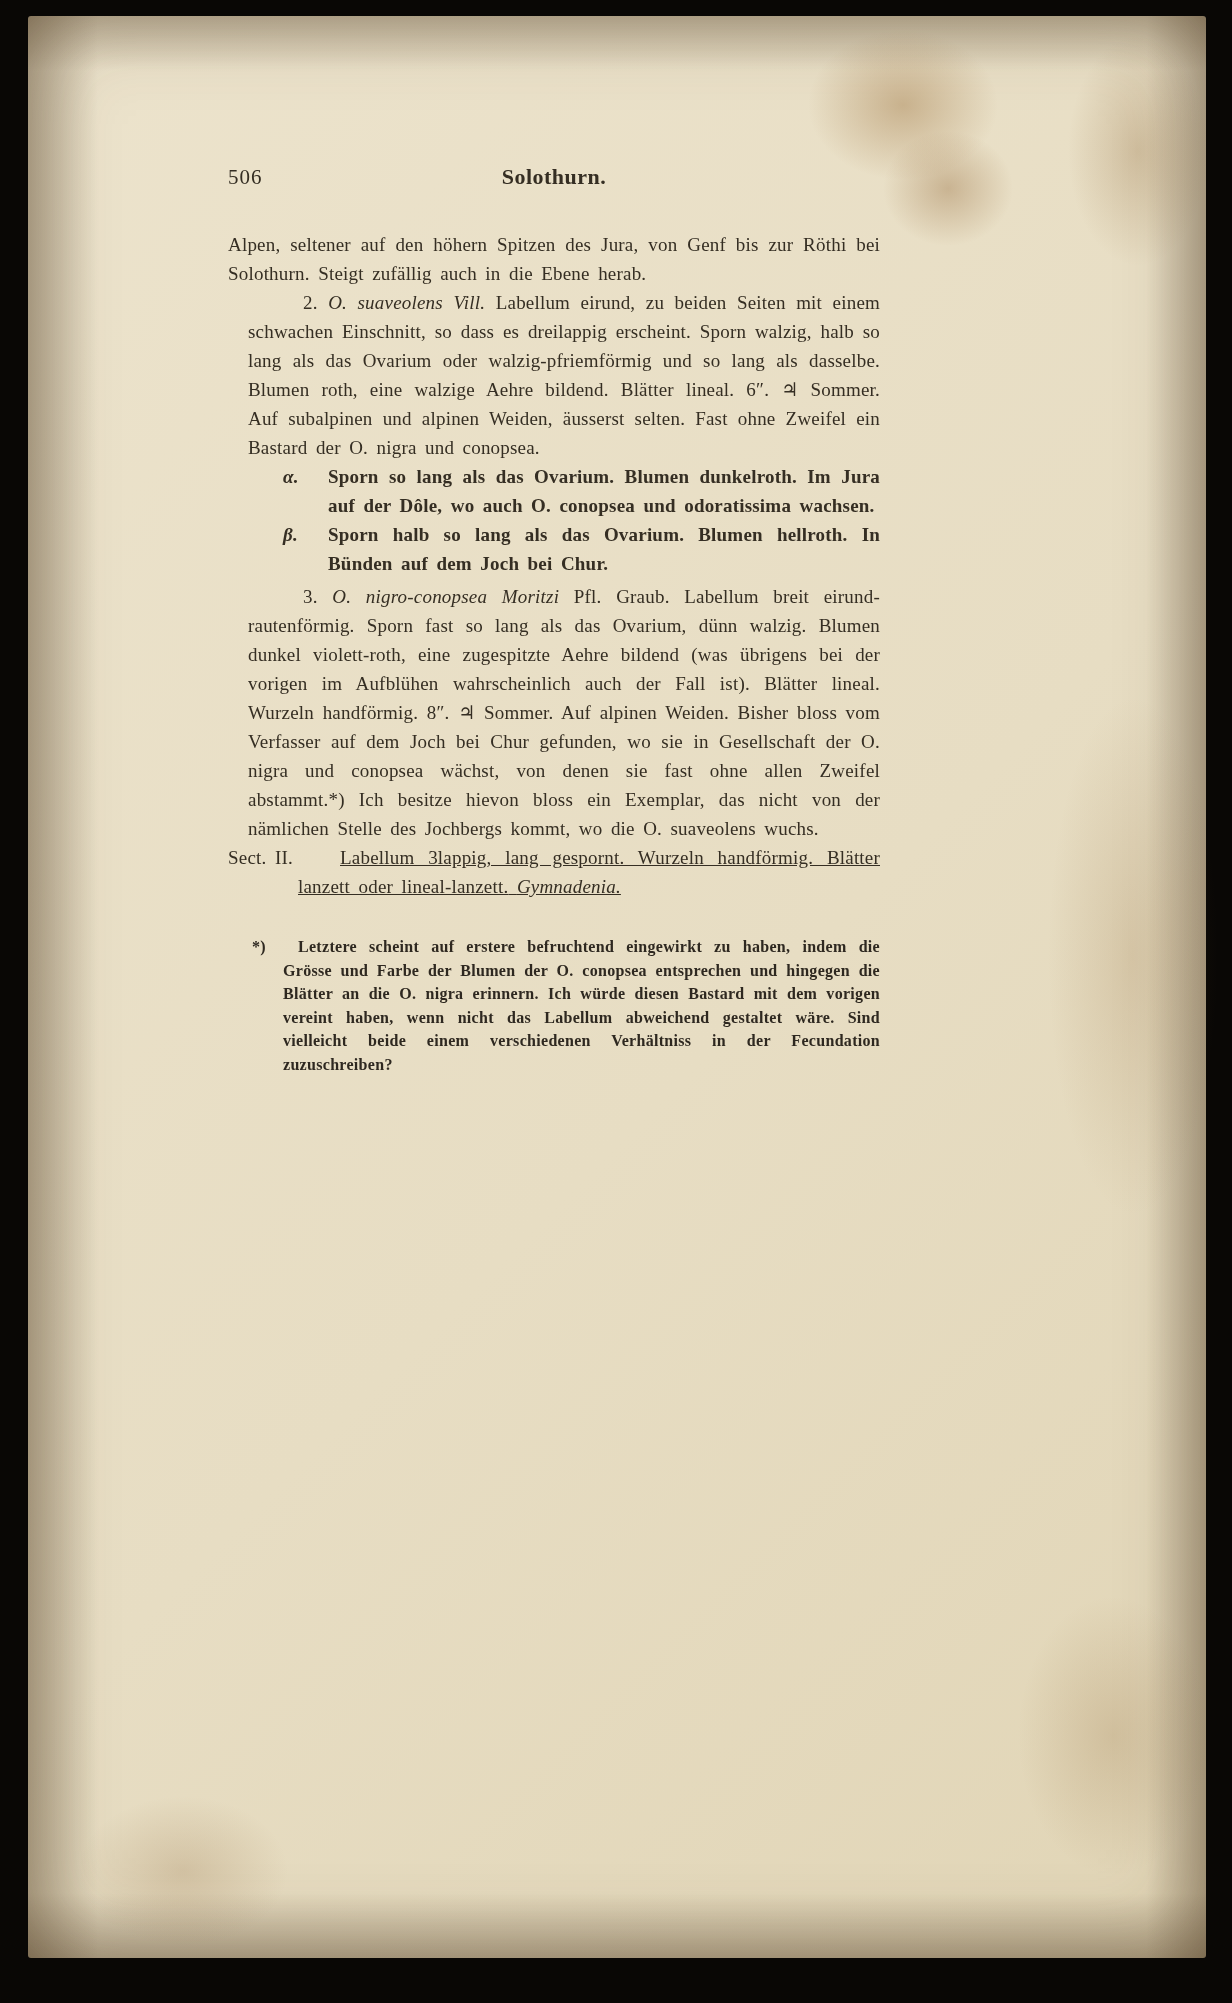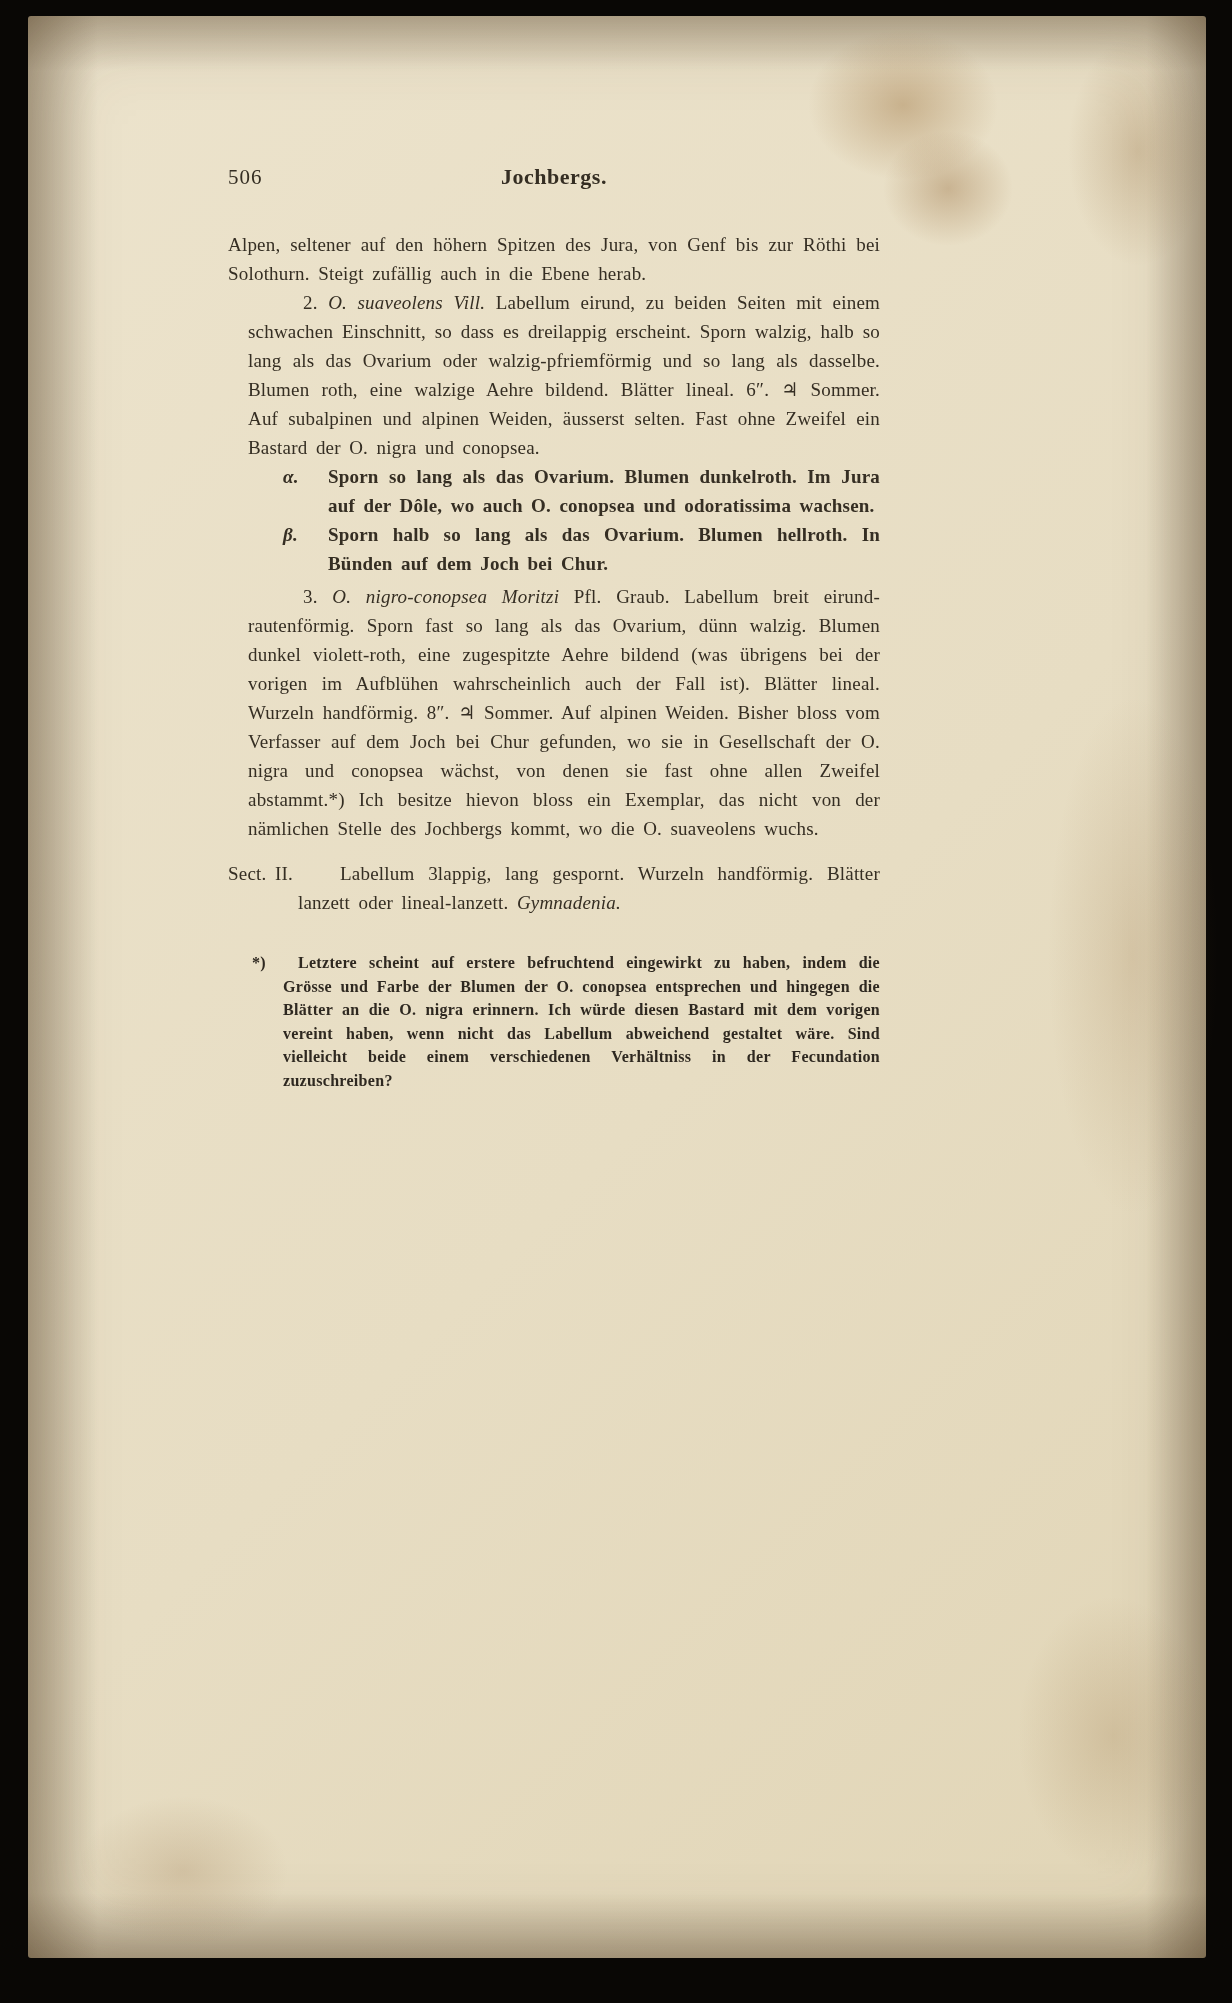--- a/index.html
+++ b/index.html
@@ -91,23 +91,23 @@
     font-weight: bold;
   }
   .variety .marker {
     display: inline-block;
     width: 45px;
     text-indent: 0;
     font-style: italic;
   }
   .p3 { margin-top: 4px; }
   .sect {
-    margin-top: 16px;
     padding-left: 70px;
     text-indent: -70px;
+    text-decoration: underline;
   }
   .sect .marker {
     display: inline-block;
     width: 112px;
     text-indent: 0;
   }
   .p4 { margin-top: 16px; }
 
   .footnote {
     margin: 34px 0 4px 0;
@@ -137,21 +137,21 @@
     <div class="stain s2"></div>
     <div class="stain s3"></div>
     <div class="stain s4"></div>
     <div class="stain s5"></div>
     <div class="stain s6"></div>
 
     <div class="text-block">
 
       <header class="page-header">
         <span class="pagenum">506</span>
-        <span class="running-title">Jochbergs.</span>
+        <span class="running-title">Solothurn.</span>
       </header>
 
       <p class="para"><span>Alpen, seltener auf den höhern Spitzen des Jura, von Genf bis zur Röthi bei Solothurn. Steigt zufällig auch in die Ebene herab.</span></p>
 
       <p class="para indent">
         <span>2.</span>
         <span class="it">O. suaveolens Vill.</span>
         <span>Labellum eirund, zu beiden Seiten mit einem schwachen Einschnitt, so dass es dreilappig erscheint. Sporn walzig, halb so lang als das Ovarium oder walzig-pfriemförmig und so lang als dasselbe. Blumen roth, eine walzige Aehre bildend. Blätter lineal. 6″. ♃ Sommer. Auf subalpinen und alpinen Weiden, äusserst selten. Fast ohne Zweifel ein Bastard der O. nigra und conopsea.</span>
       </p>
 

